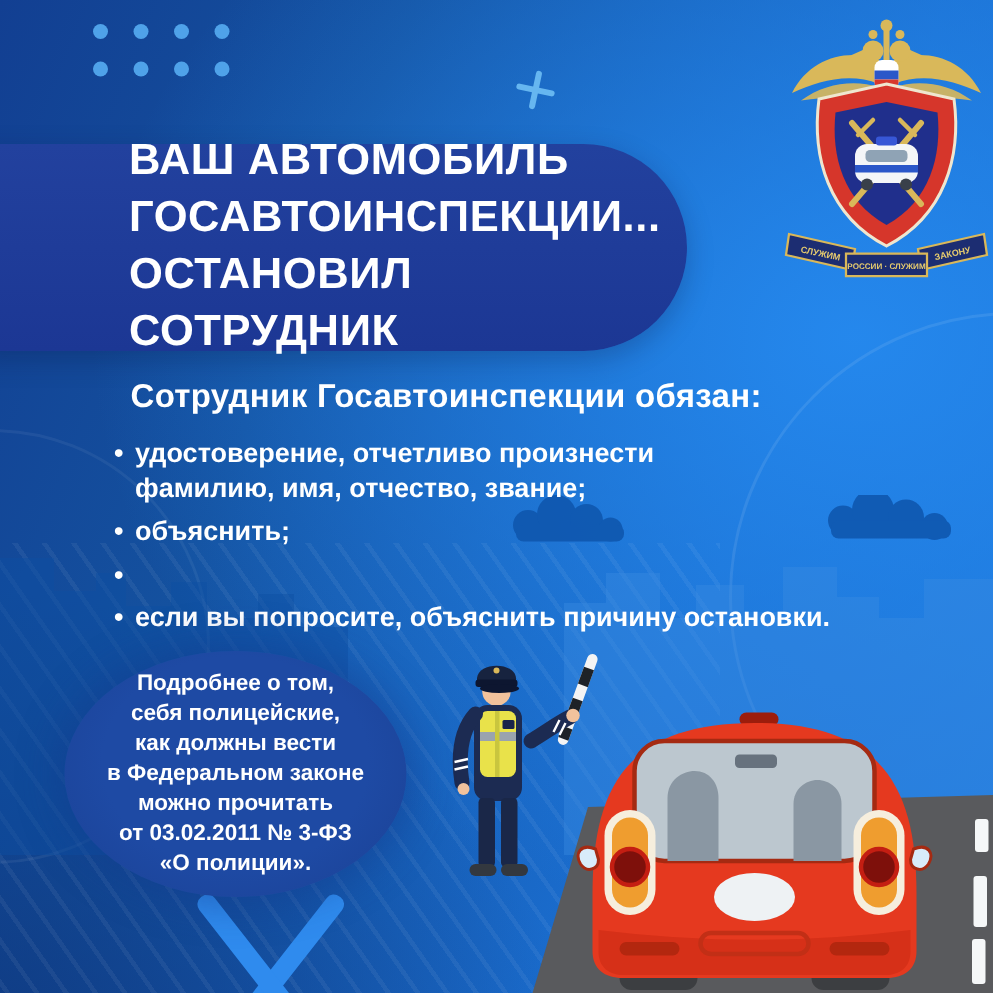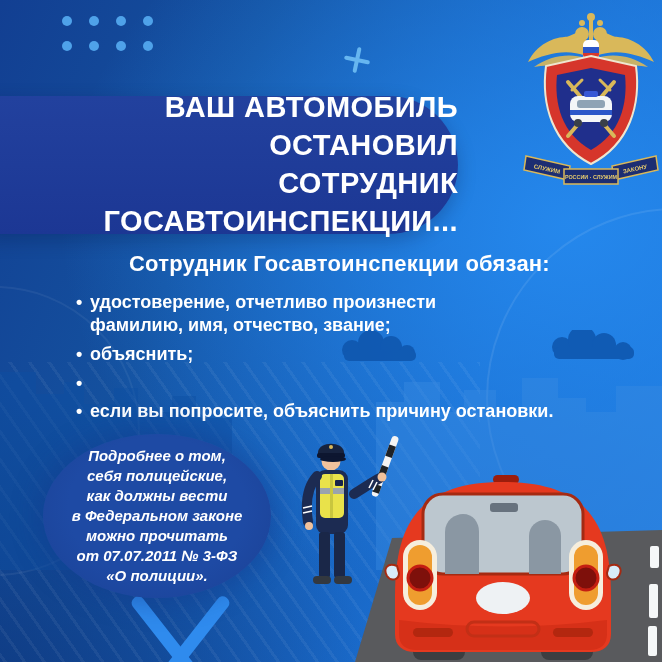--- a/index.html
+++ b/index.html
@@ -31,32 +31,32 @@
   .x-cross i.a{transform:rotate(38deg);}
   .x-cross i.b{transform:rotate(-38deg);}
   .skyline{position:absolute;left:0;top:330px;z-index:1;pointer-events:none;}
   
   .title-panel{position:absolute;left:-14px;top:96px;width:472px;height:138px;z-index:4;
     display:flex;align-items:center;border-radius:0 78px 78px 0;
     background:linear-gradient(180deg,#22419e 0%,#1c3794 100%);
     box-shadow:0 6px 18px rgba(6,20,60,.25);}
   .title-panel h1{margin:0;padding-left:100px;font-size:29px;line-height:1.31;font-weight:bold;
     letter-spacing:.4px;}
-  .title-panel h1 span{display:block;text-align:right;}
-  .subtitle{position:absolute;left:87px;top:251px;z-index:4;font-size:22px;font-weight:bold;letter-spacing:.2px;margin-left:42px;}
+  .title-panel h1 span{display:block;}
+  .subtitle{position:absolute;left:87px;top:251px;z-index:4;font-size:22px;font-weight:bold;letter-spacing:.2px;}
   .bullets{position:absolute;left:76px;top:291px;width:520px;z-index:4;margin:0;padding:0;list-style:none;}
   .bullets li{display:flex;margin-bottom:6px;font-size:18px;font-weight:bold;line-height:1.27;}
   .bullets .b-marker{width:14px;flex:0 0 14px;}
   .bullets .b-line{display:block;}
   
   .note-oval{position:absolute;left:43px;top:434px;width:228px;height:164px;z-index:5;
     border-radius:50%;display:flex;align-items:center;justify-content:center;text-align:center;
     background:radial-gradient(ellipse at 50% 45%,#1e4aa4 55%,#1a4094 100%);
     box-shadow:0 0 26px 6px rgba(21,57,140,.45);}
-  .note-oval p{margin:0;font-size:15px;font-weight:bold;font-style:italic;line-height:20px;}
+  .note-oval p{margin:0;font-size:15px;font-weight:bold;line-height:20px;}
   .note-oval p span{display:block;}
   .emblem{position:absolute;left:520px;top:10px;z-index:4;}
   .road{position:absolute;left:300px;top:460px;z-index:2;}
   .car{position:absolute;left:383px;top:470px;z-index:3;}
   .officer{position:absolute;left:292px;top:428px;z-index:4;}
 </style>
 </head>
 <body>
 
 <div class="poster">
@@ -115,22 +115,22 @@
         <circle cx="582" cy="10" r="14"></circle>
         <circle cx="604" cy="15" r="12"></circle>
         <circle cx="623" cy="21" r="9"></circle>
       <rect x="554" y="17" width="80" height="12" rx="5"></rect>
     </g>
   </svg>
 
   <div class="title-panel">
     <h1>
       <span>ВАШ АВТОМОБИЛЬ</span>
+      <span>ГОСАВТОИНСПЕКЦИИ...</span>
       <span>ОСТАНОВИЛ СОТРУДНИК</span>
-      <span>ГОСАВТОИНСПЕКЦИИ...</span>
     </h1>
   </div>
 
   <svg class="emblem" width="142" height="180" viewBox="0 0 142 180">
     <g fill="#d9b85a">
       <path d="M8,52 C20,28 46,22 66,30 L66,46 C46,38 26,44 8,52 Z"></path>
       <path d="M134,52 C122,28 96,22 76,30 L76,46 C96,38 116,44 134,52 Z"></path>
       <path d="M14,57 C30,45 50,43 66,48 L66,58 C48,53 30,55 14,57 Z" opacity=".9"></path>
       <path d="M128,57 C112,45 92,43 76,48 L76,58 C94,53 112,55 128,57 Z" opacity=".9"></path>
       <circle cx="62" cy="24" r="7"></circle>
@@ -202,21 +202,21 @@
     </li>
   </ul>
 
   <div class="note-oval">
     <p>
       <span>Подробнее о том,</span>
       <span>себя полицейские,</span>
       <span>как должны вести</span>
       <span>в Федеральном законе</span>
       <span>можно прочитать</span>
-      <span>от 07.07.2011 № 3-ФЗ</span>
+      <span>от 03.02.2011 № 3-ФЗ</span>
       <span>«О полиции».</span>
     </p>
   </div>
 
   <svg class="road" width="362" height="202" viewBox="0 0 362 202">
     <polygon points="55,202 92,78 362,70 362,202" fill="#595a5d"></polygon>
     <g fill="#f5f7f8">
       <rect x="350" y="86" width="9" height="22" rx="2"></rect>
       <rect x="349" y="124" width="9" height="34" rx="2"></rect>
       <rect x="348" y="166" width="9" height="30" rx="2"></rect>

